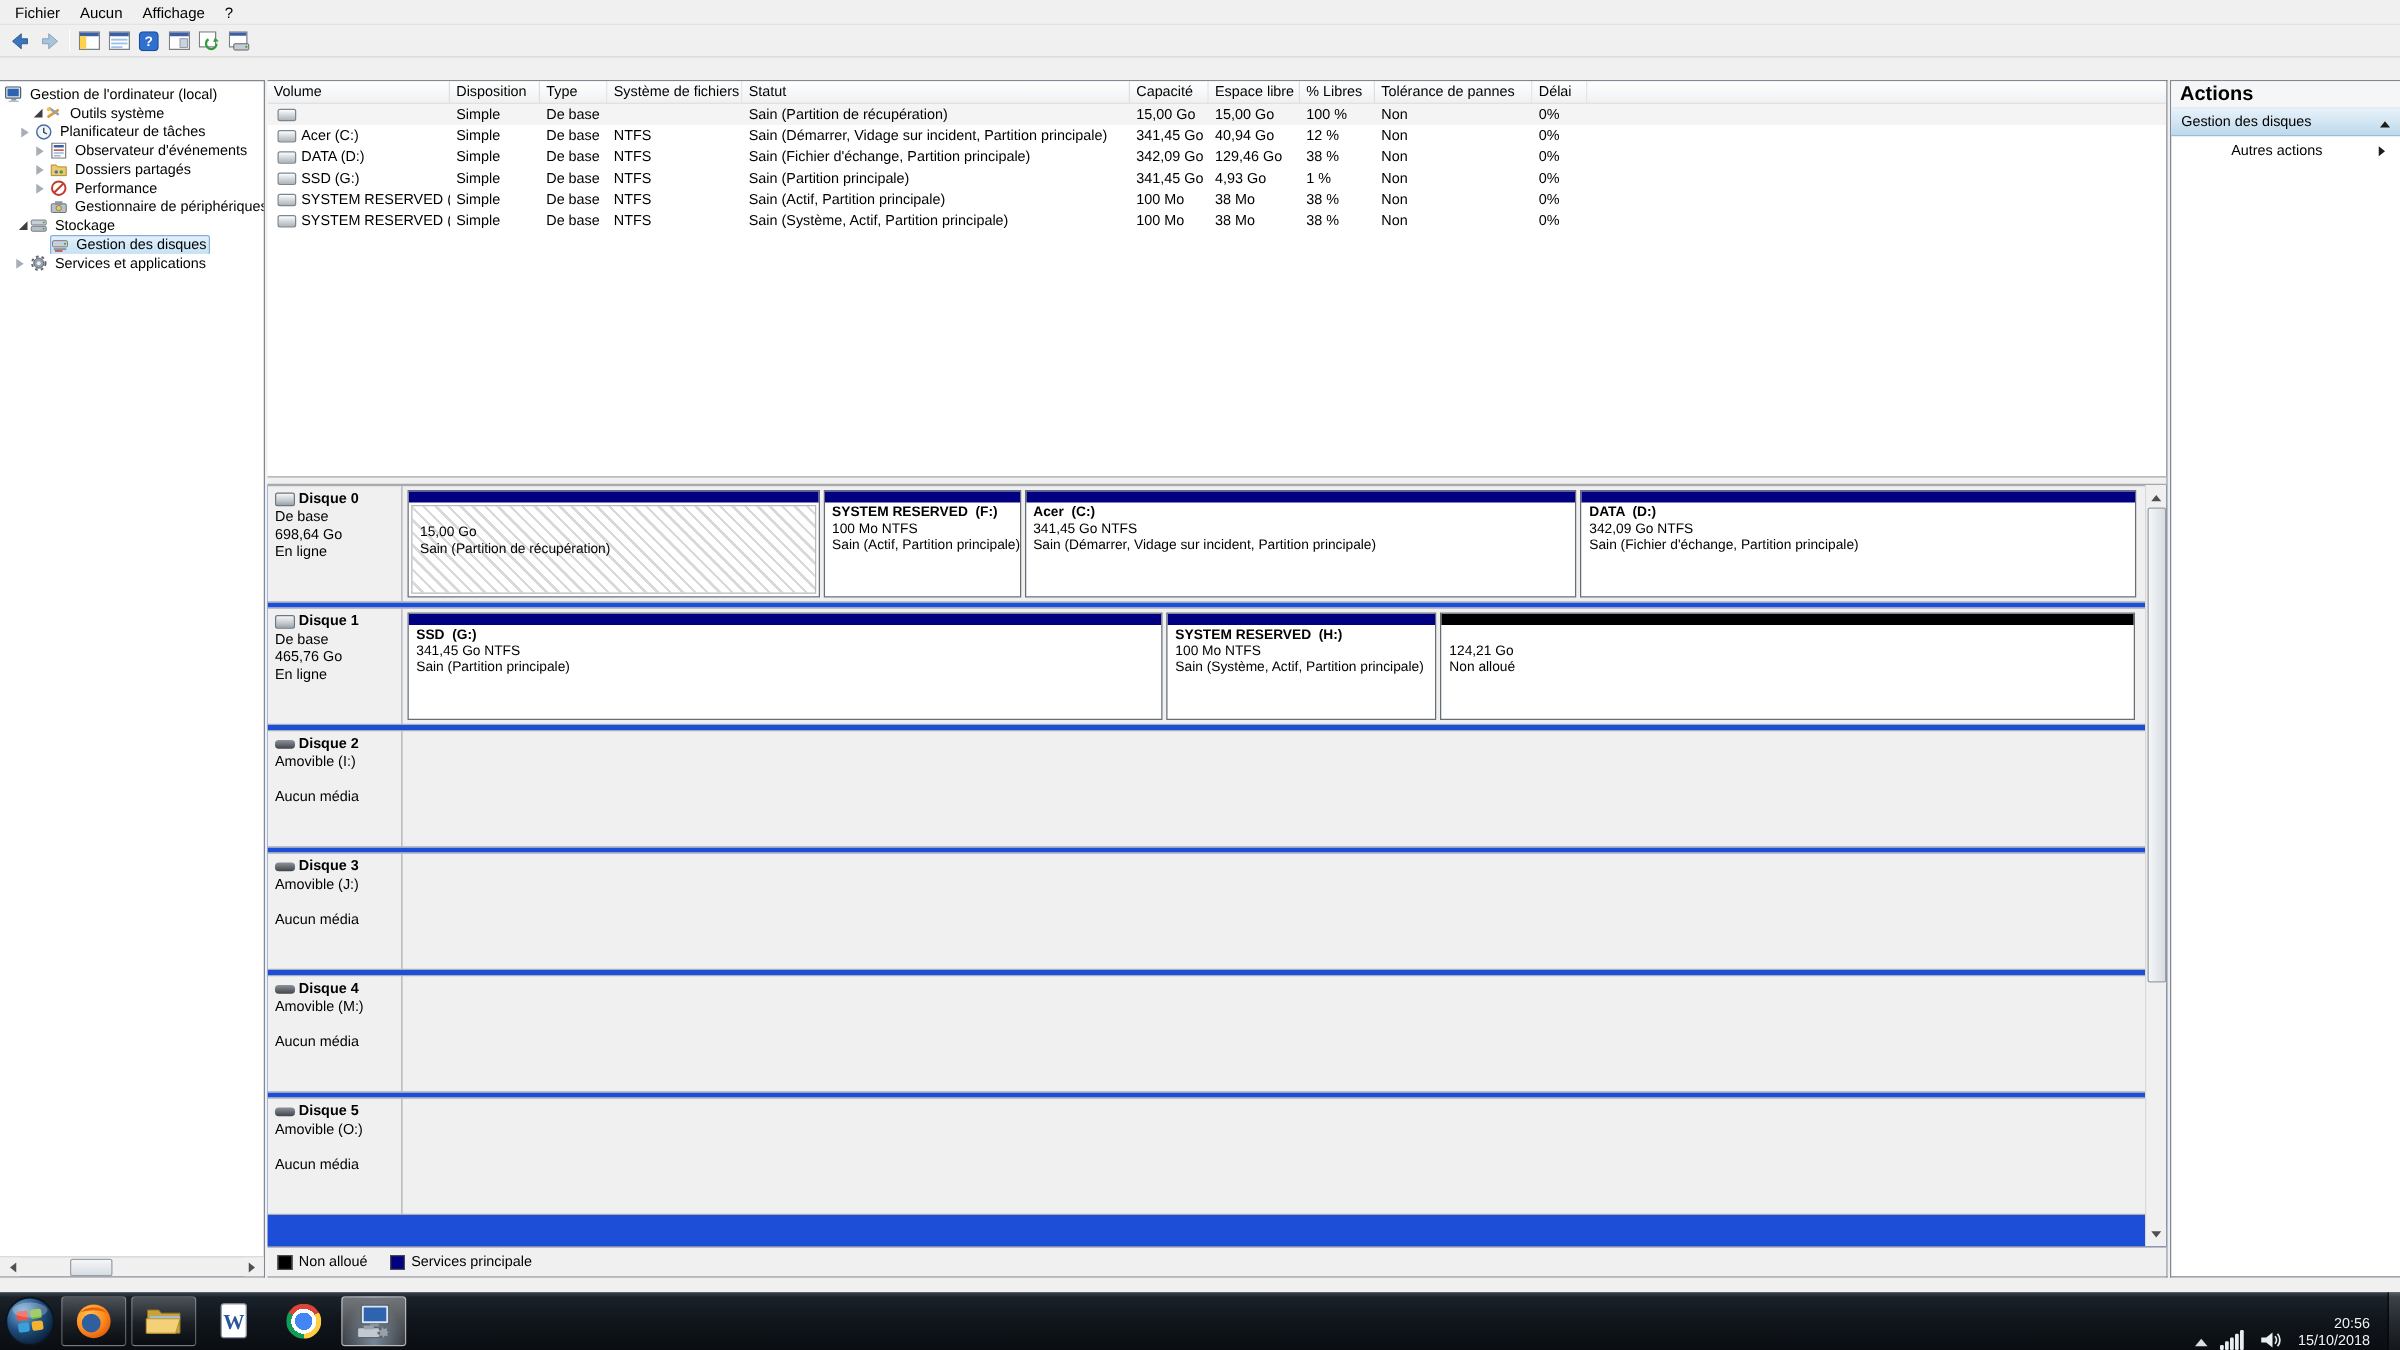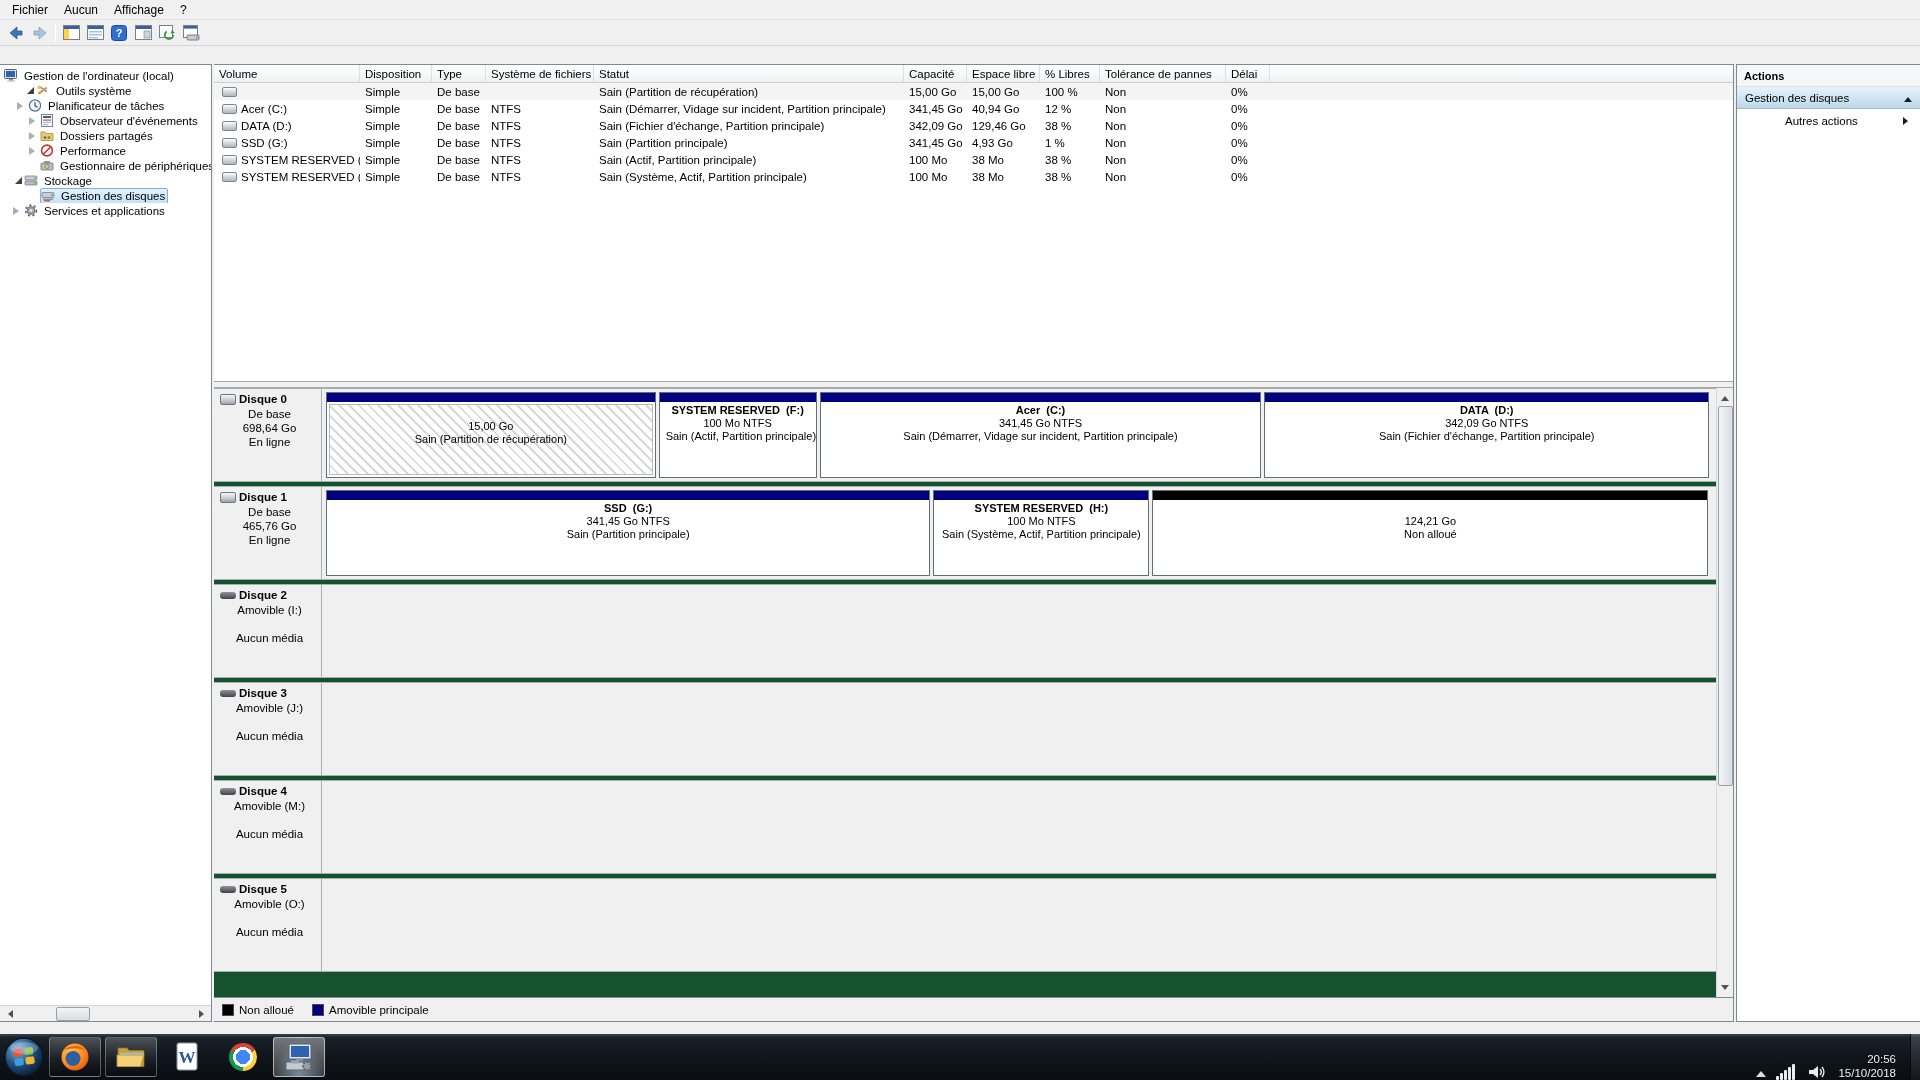--- a/index.html
+++ b/index.html
@@ -66,21 +66,21 @@
       white-space:nowrap;overflow:hidden;}
   .c0{width:146px;}.c1{width:72px;}.c2{width:54px;}.c3{width:108px;}.c4{width:310px;}
   .c5{width:63px;}.c6{width:73px;}.c7{width:60px;}.c8{width:126px;}.c9{width:44px;}
   .cfill{flex:1;border-right:none;}
   .vol-icon{width:15px;height:10px;border:1px solid #7d858d;border-radius:2px;flex:none;
       background:linear-gradient(180deg,#fdfdfd,#cfd5da 55%,#aeb6bd);margin-right:4px;}
   .vrow .indent{width:3px;flex:none;}
   
   .h-splitter{height:7px;background:#f0f0f0;border-top:1px solid #a7a7a7;border-bottom:1px solid #a7a7a7;}
   
-  .disk-section{flex:1;position:relative;background:#14532d;overflow:hidden;padding-right:17px;text-align:center;}
+  .disk-section{flex:1;position:relative;background:#1d4ed8;overflow:hidden;padding-right:17px;}
   .disk-row{height:94px;background:#f0f0f0;border-top:1px solid #a9aeb4;border-bottom:1px solid #a9aeb4;
       margin-bottom:4px;display:flex;}
   .disk-label{width:108px;border-right:1px solid #a9aeb4;padding:4px 2px 2px 6px;flex:none;}
   .dl-name{display:flex;align-items:center;font-size:11.5px;font-weight:bold;margin-bottom:2px;}
   .dl-line{font-size:11.5px;min-height:14px;line-height:14px;}
   .basic-disk-icon{width:16px;height:11px;border:1px solid #6f767d;border-radius:2px;
       background:linear-gradient(180deg,#f6f7f8,#c4cad0 60%,#9aa2aa);margin-right:3px;flex:none;}
   .removable-icon{width:16px;height:7px;border-radius:3px;margin-right:3px;flex:none;
       background:linear-gradient(180deg,#8d9399,#3f444a);}
   .disk-parts{flex:1;display:flex;padding:3px 4px;}
@@ -100,21 +100,21 @@
   .vsp{flex:1;}
   
   .legend{height:24px;border-top:1px solid #828790;background:#f0f0f0;
       display:flex;align-items:center;padding-left:8px;}
   .sw{width:12px;height:12px;border:1px solid #4a4a4a;margin-right:5px;flex:none;}
   .legend-label{font-size:11.5px;margin-right:18px;}
   
   .actions-panel{width:184px;background:#fff;border:1px solid #828790;border-right:none;margin-left:2px;
       display:flex;flex-direction:column;}
   .actions-title{height:22px;display:flex;align-items:center;padding-left:7px;
-      font-size:11px;font-weight:bold;background:#f5f6f7;border-bottom:1px solid #dfe3e6;}
+      font-size:16px;font-weight:bold;background:#f5f6f7;border-bottom:1px solid #dfe3e6;}
   .actions-group{height:22px;display:flex;align-items:center;padding:0 8px;
       background:linear-gradient(180deg,#e7f2fa,#bdd9ec);border-bottom:1px solid #9cbcd4;
       font-size:11.5px;}
   .actions-group .grow{flex:1;}
   .actions-item{height:24px;display:flex;align-items:center;padding:0 8px 0 48px;font-size:11.5px;}
   .actions-item .grow{flex:1;}
   
   .taskbar{position:absolute;left:0;bottom:0;width:1920px;height:46px;
       background:linear-gradient(180deg,#39434d 0%,#1a2129 8%,#10151b 50%,#0a0e13 100%);
       display:flex;align-items:center;}
@@ -617,21 +617,21 @@
             <div class="sb-btn">
                 <span class="arr-d"></span>
               </div>
           </div>
         </div>
 
         <div class="legend">
           <span class="sw" style="background:#000000"></span>
           <span class="legend-label">Non alloué</span>
           <span class="sw" style="background:#000080"></span>
-          <span class="legend-label">Amovible principale</span>
+          <span class="legend-label">Services principale</span>
         </div>
       </div>
 
       <div class="actions-panel">
         <div class="actions-title">Actions</div>
         <div class="actions-group">
           <span>Gestion des disques</span>
             <span class="grow"></span>
           <span class="arr-u" style="border-bottom-color:#1c1c1c"></span>
         </div>

